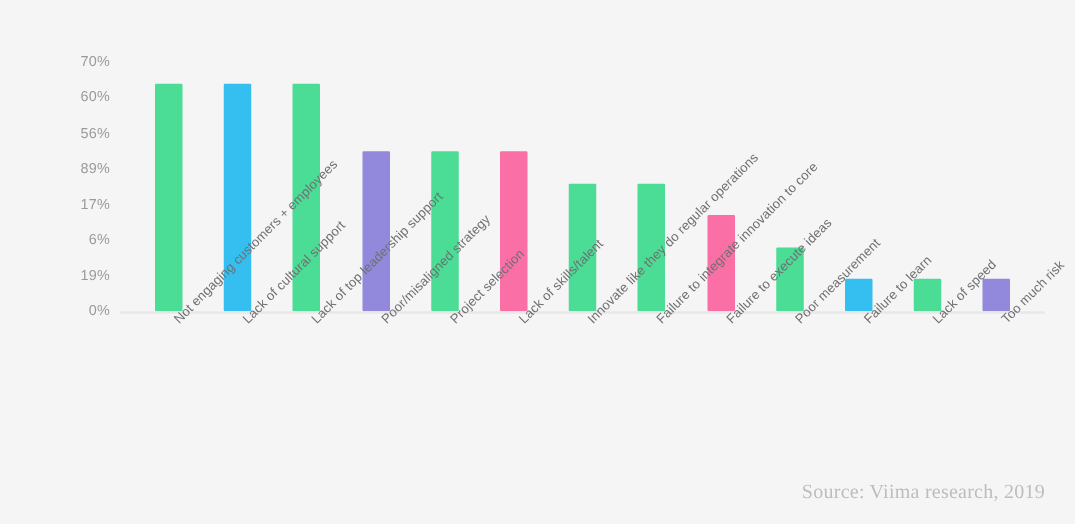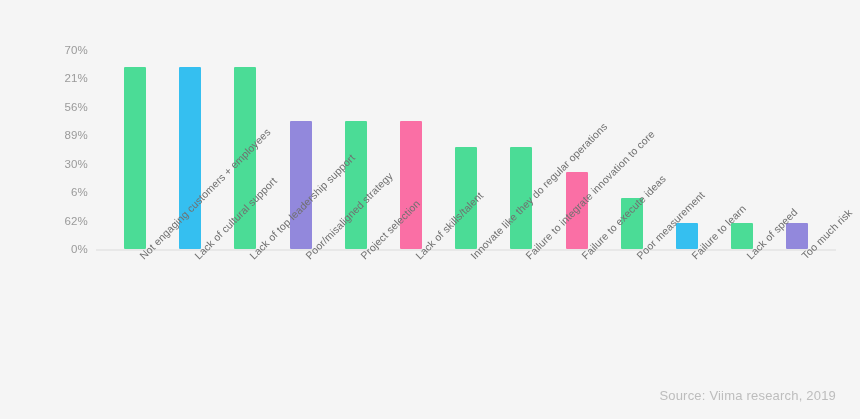--- a/index.html
+++ b/index.html
@@ -88,38 +88,39 @@
   .xtick span {
     direction: ltr;
     unicode-bidi: embed;
     display: inline-block;
   }
 
   #source {
     position: absolute;
     right: 24px;
     bottom: 16px;
-    font-size: 13px;
+    font-size: 16px;
     color: #bdbdbd;
     letter-spacing: .2px;
+    font-family: Liberation Serif, serif;
   }
 </style>
 </head>
 <body>
 
 <div id="chart-root">
 
   <div id="y-axis">
       <div class="ytick" style="top: 50px;">70%</div>
-      <div class="ytick" style="top: 78.4286px;">21%</div>
+      <div class="ytick" style="top: 78.4286px;">60%</div>
       <div class="ytick" style="top: 106.857px;">56%</div>
       <div class="ytick" style="top: 135.286px;">89%</div>
-      <div class="ytick" style="top: 163.714px;">30%</div>
+      <div class="ytick" style="top: 163.714px;">17%</div>
       <div class="ytick" style="top: 192.143px;">6%</div>
-      <div class="ytick" style="top: 220.571px;">62%</div>
+      <div class="ytick" style="top: 220.571px;">19%</div>
       <div class="ytick" style="top: 249px;">0%</div>
     </div>
 
   <div id="plot">
       <div class="bar" title="Not engaging customers + employees: 64%" style="left: 28px; height: 181.943px; background: rgb(75, 220, 150);"></div>
       <div class="bar" title="Lack of cultural support: 64%" style="left: 83.2px; height: 181.943px; background: rgb(53, 191, 240);"></div>
       <div class="bar" title="Lack of top leadership support: 64%" style="left: 138.4px; height: 181.943px; background: rgb(75, 220, 150);"></div>
       <div class="bar" title="Poor/misaligned strategy: 45%" style="left: 193.6px; height: 127.929px; background: rgb(146, 136, 220);"></div>
       <div class="bar" title="Project selection: 45%" style="left: 248.8px; height: 127.929px; background: rgb(75, 220, 150);"></div>
       <div class="bar" title="Lack of skills/talent: 45%" style="left: 304px; height: 127.929px; background: rgb(250, 111, 165);"></div>

